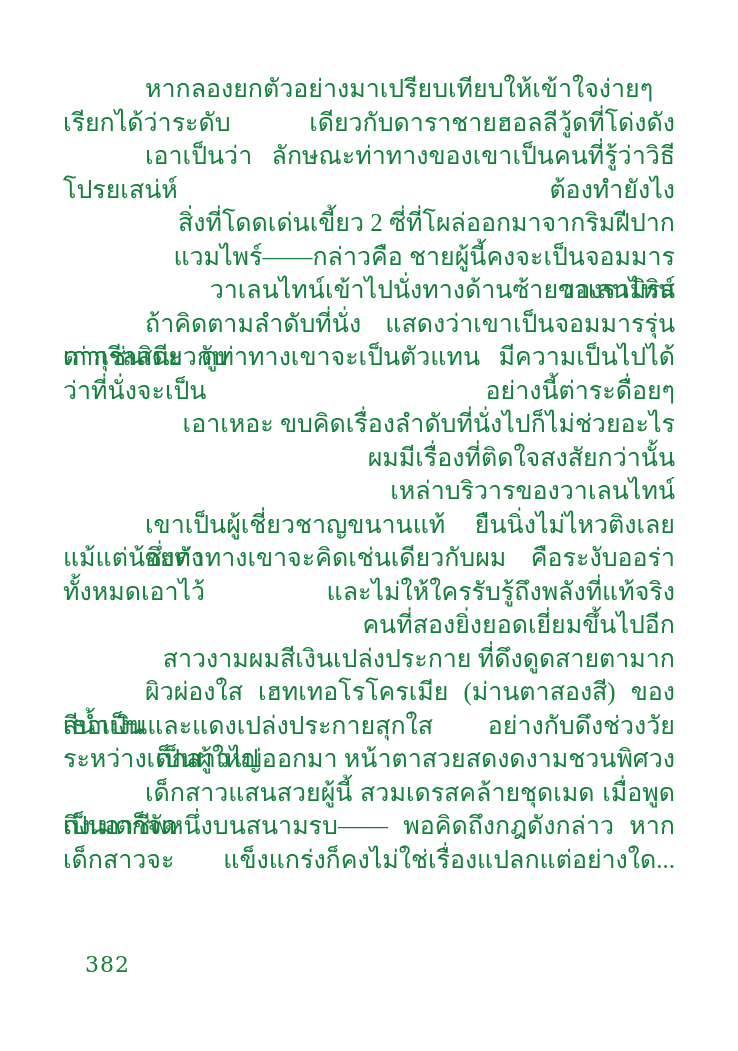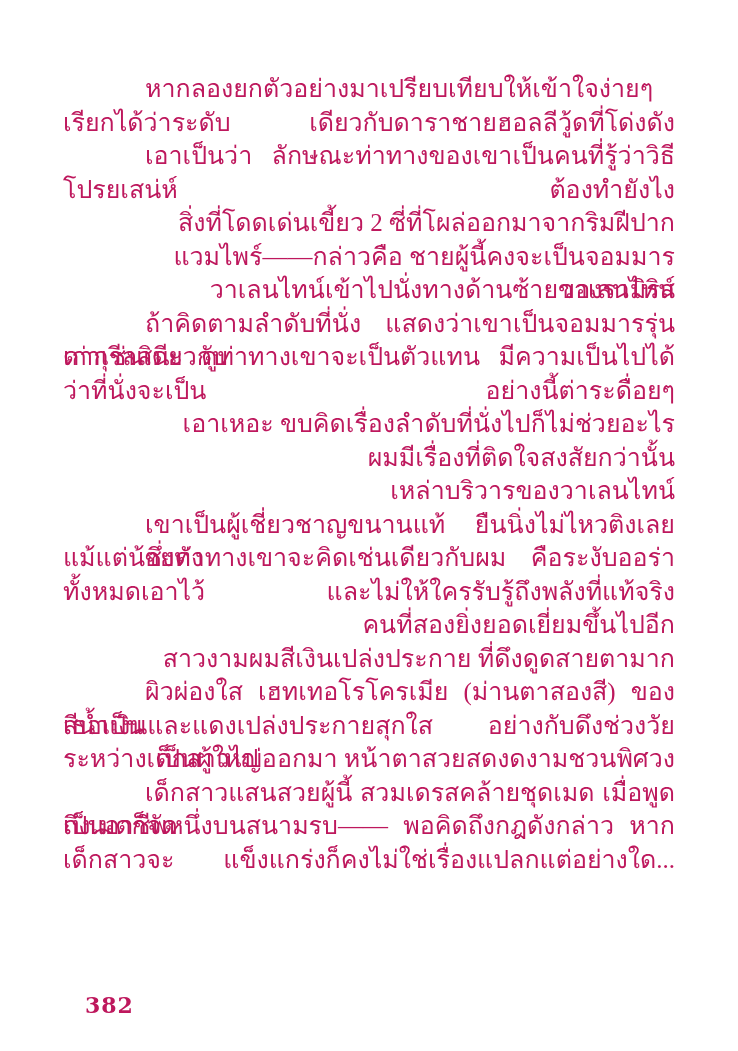--- a/index.html
+++ b/index.html
@@ -6,21 +6,21 @@
     margin: 0;
     padding: 0;
     background: #e8e8e8;
   }
   .page {
     position: relative;
     width: 738px;
     height: 1051px;
     margin: 0 auto;
     background: #ffffff;
-    color: #be185d;
+    color: #15803d;
     font-family: "Liberation Serif", "DejaVu Serif", serif;
     overflow: hidden;
   }
   .text-block {
     position: absolute;
     top: 72px;
     left: 63px;
     width: 612px;
   }
   .line {
@@ -34,26 +34,25 @@
   .line.indent {
     text-indent: 82px;
   }
   .line.justify {
     text-align: justify;
     text-align-last: justify;
   }
   .page-number {
     position: absolute;
     left: 85px;
-    top: 992px;
+    top: 952px;
     font-size: 22px;
     line-height: 26px;
     letter-spacing: 1px;
     font-family: "DejaVu Serif", "Liberation Serif", serif;
-    font-weight: bold;
   }
 </style>
 </head>
 <body>
 
 <div class="page">
   <div class="text-block">
 
   <div class="line indent justify">หากลองยกตัวอย่างมาเปรียบเทียบให้เข้าใจง่ายๆ เรียกได้ว่าระดับ</div>
       <div class="line">เดียวกับดาราชายฮอลลีวู้ดที่โด่งดัง</div>

